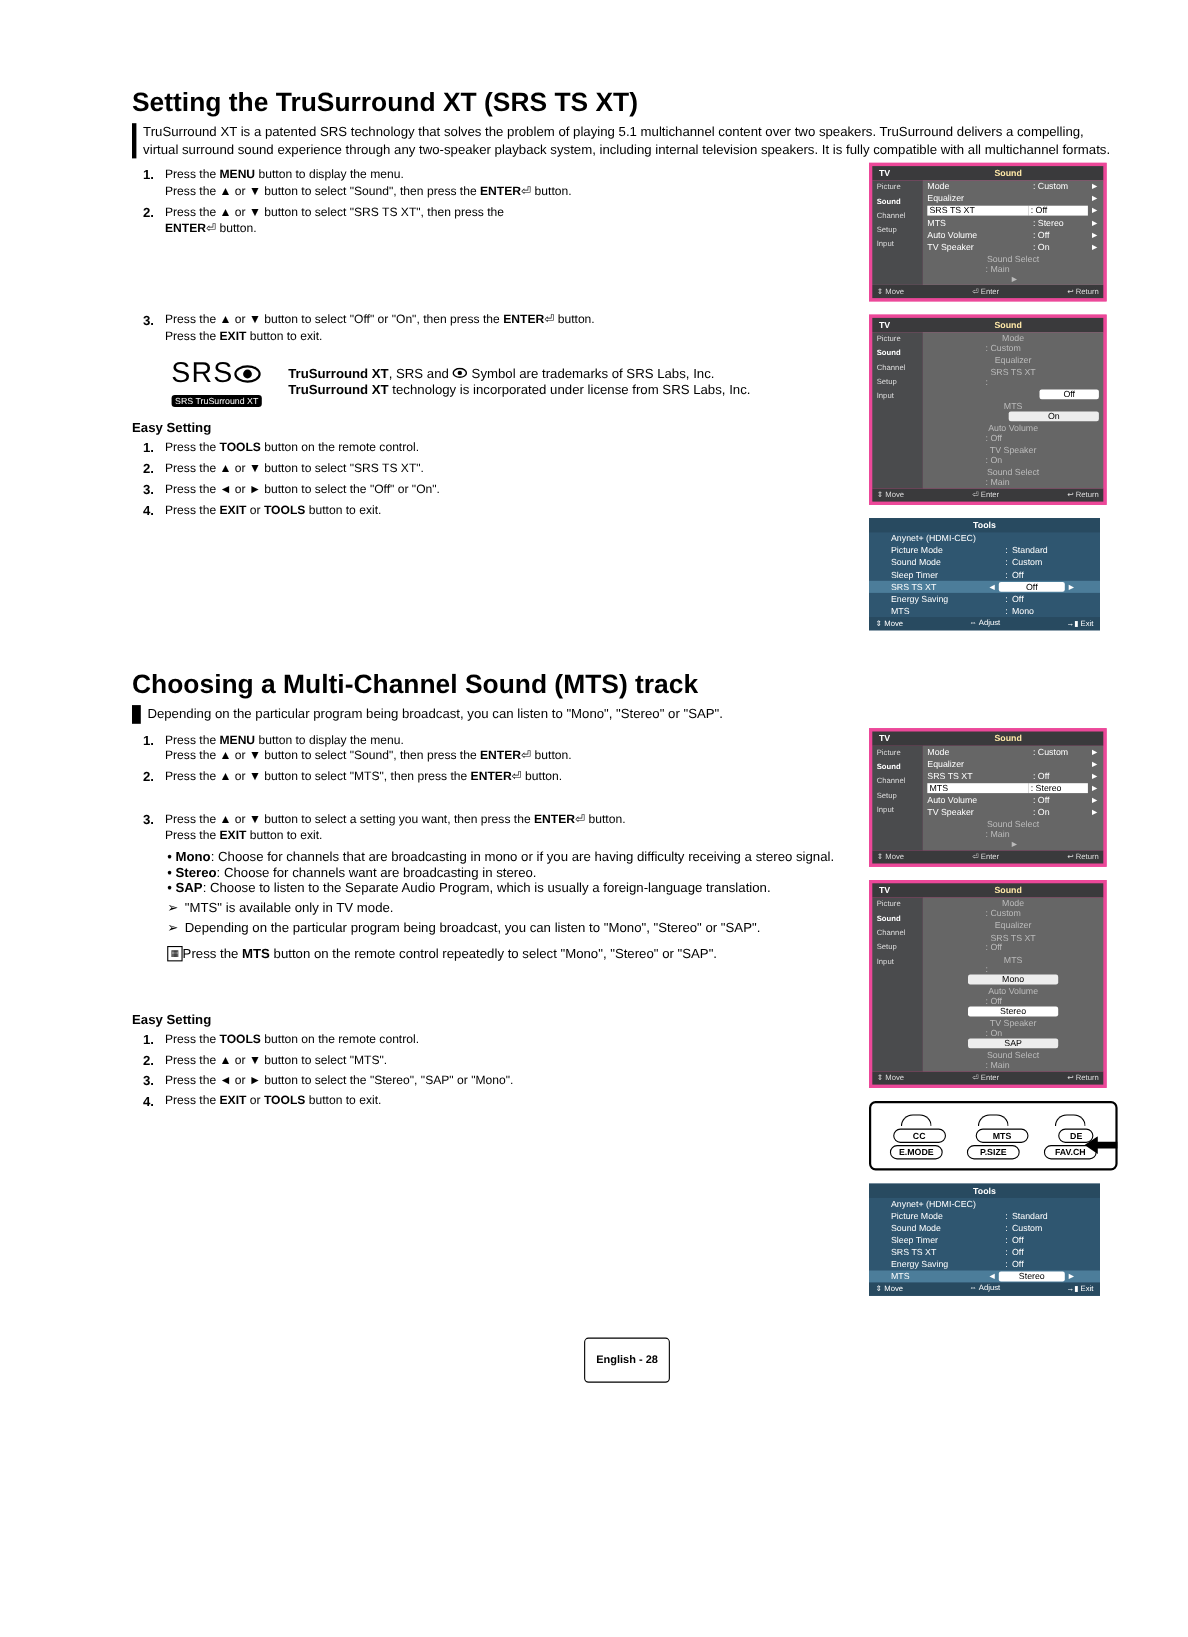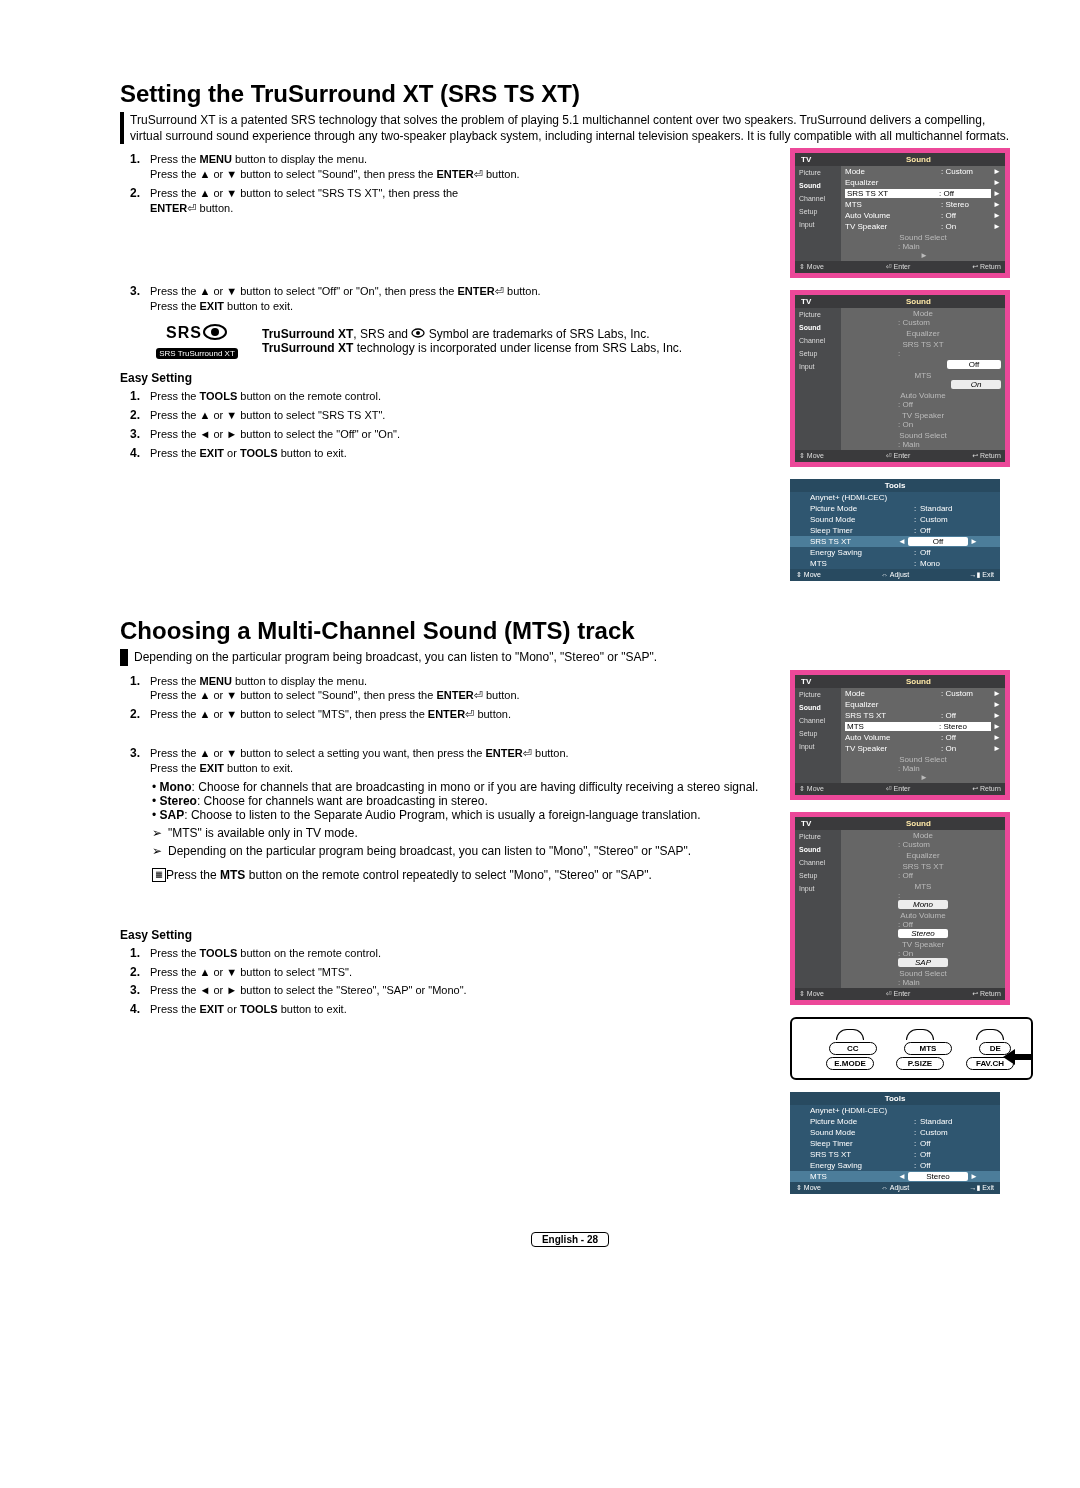--- a/index.html
+++ b/index.html
@@ -9,27 +9,27 @@
   .rule-bar .tab { width: 8px; background: #000; margin-right: 6px; }
   .rule-bar .txt { font-size: 12px; line-height: 1.35; }
   .steps { padding-left: 10px; }
   .step { display: flex; margin: 4px 0; }
   .step .num { width: 20px; font-weight: bold; }
   .step .body { flex: 1; font-size: 11px; line-height: 1.35; }
   .sub { margin-left: 22px; font-size: 12px; }
   b { font-weight: bold; }
   .srs-box { display: flex; align-items: center; margin: 10px 0 10px 22px; }
   .srs-logo-wrap { width: 110px; text-align: center; margin-right: 10px; }
-  .srs-logo { font-weight: 700; font-size: 16px; letter-spacing: 1px; }
+  .srs-logo { font-weight: 400; font-size: 26px; letter-spacing: 1px; }
   .srs-logo .eye { display:inline-block; vertical-align:middle; }
   .srs-pill { background:#000; color:#fff; font-size:8px; padding:1px 3px; border-radius:3px; display:inline-block; margin-top:2px;}
   .two-col { display:flex; }
   .left-col { flex:1; padding-right:20px; }
   .right-col { width:230px; }
-  .osd { width:210px; background:#ec4899; color:#fff; font-size:8px; border:5px solid #ec4899; margin-bottom:12px; }
+  .osd { width:210px; background:#ec4899; color:#fff; font-size:8px; border:3px solid #ec4899; margin-bottom:12px; }
   .osd .osd-title { display:flex; background:#3a3a3c; }
   .osd .osd-title .l { flex:1; padding:2px 6px; font-weight:bold; }
   .osd .osd-title .r { flex:1; padding:2px 6px; color:#ffe9a8; font-weight:bold; }
   .osd-body { display:flex;border-radius:24px; }
   .osd-side { width:46px; background:#4a4b4d; }
   .osd-side div { padding:3px 4px; color:#dcdcdc; font-size:7px; }
   .osd-side div.active { color:#fff; font-weight:bold; }
   .osd-main { flex:1; background:#666; }
   .osd-row { display:flex; padding:1px 4px; align-items:center; }
   .osd-row.dim { color:#bbb;flex-direction:column; }
@@ -41,33 +41,33 @@
   .osd-row.hil2 .v { background:#fff; color:#000; padding:0 2px; border-radius:2px; text-align:center; }
   .osd-foot { display:flex; background:#3a3a3c; padding:2px 4px; font-size:7px; color:#ddd; justify-content:space-between;}
   .tools { width:210px; background:#2f5670; color:#fff; font-size:8px; margin-bottom:12px; }
   .tools .tools-title { background:#284a60; text-align:center; padding:2px; font-weight:bold; }
   .tools .trow { display:flex; padding:1px 20px; align-items:center;}
   .tools .trow .k { flex:1;} .tools .trow .c { width:10px;text-align:center;} .tools .trow .v { width:60px;}
   .tools .trow.hil { background:#4c7d9a; }
   .tools .trow.hil .v { background:#fff; color:#000; text-align:center; border-radius:2px; }
   .tools .trow.hil .al, .tools .trow.hil .ar { width:12px; text-align:center;}
   .tools-foot { display:flex; background:#284a60; padding:2px 6px; font-size:7px; justify-content:space-between;}
-  .remote { width:210px; border:2px solid #000; border-radius:6px; padding:8px 6px 6px 23px; margin-bottom:12px; position:relative;}
+  .remote { width:210px; border:2px solid #000; border-radius:6px; padding:8px 6px 6px 6px; margin-bottom:12px; position:relative;}
   .remote .toprow, .remote .botrow { display:flex; justify-content:space-around; margin:2px 0;}
   .remote .rbtn { border:1.5px solid #000; border-radius:10px; font-size:8px; font-weight:bold; padding:1px 6px; min-width:34px; text-align:center;}
   .remote .half { width:26px;height:10px;border:1.5px solid #000;border-bottom:none;border-radius:14px 14px 0 0;}
   .remote-arrow { position:absolute; right:-2px; top:30px; }
   .remote-arrow svg { }
   .heading-sub { font-weight:bold; font-size:12px; margin:12px 0 2px 0;}
   .note { margin:4px 0 4px 22px; display:flex; font-size:12px; }
   .note .sym { width:16px; }
   .note .nt { flex:1; }
   .page-footer { text-align:center; margin-top:26px; }
-  .page-footer .pill { display:inline-block; border:1px solid #000; border-radius:4px; padding:1px 10px; font-size:10px; font-weight:bold;}
-  .osd-row .v.pop { background:#ededed; color:#000; text-align:center; border-radius:2px; padding:0 0;font-style:italic;}
+  .page-footer .pill { display:inline-block; border:1px solid #000; border-radius:4px; padding:14px 10px; font-size:10px; font-weight:bold;}
+  .osd-row .v.pop { background:#ededed; color:#000; text-align:center; border-radius:2px; padding:0 16px;}
 </style>
 </head>
 <body>
 
 <div class="page">
 
   <h2 class="section-title">Setting the TruSurround XT (SRS TS XT)</h2>
   <div class="rule-bar">
     <div class="tab"></div>
     <div class="txt">TruSurround XT is a patented SRS technology that solves the problem of playing 5.1 multichannel content over two speakers. TruSurround delivers a compelling, virtual surround sound experience through any two-speaker playback system, including internal television speakers. It is fully compatible with all multichannel formats.</div>

